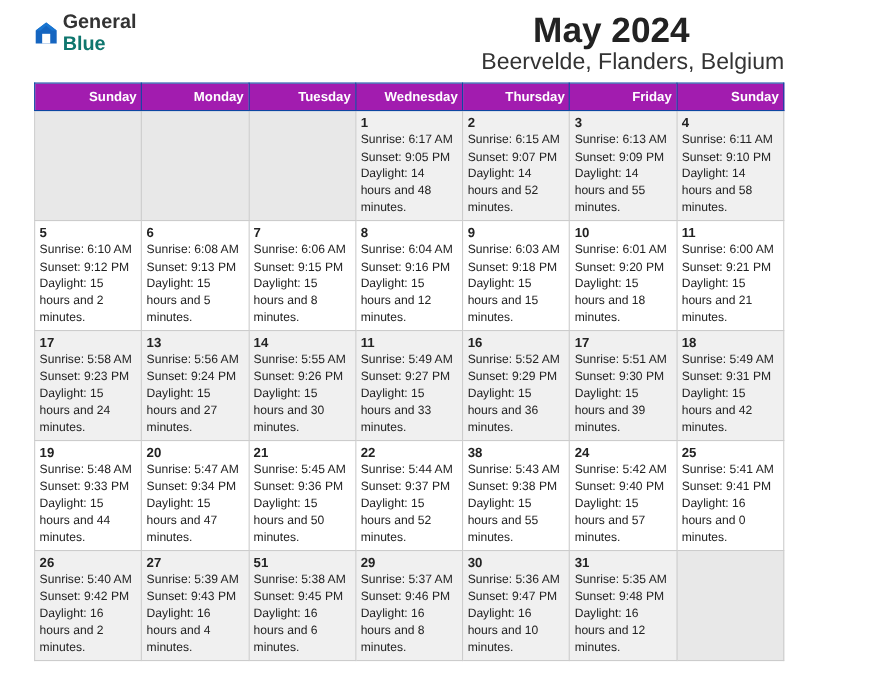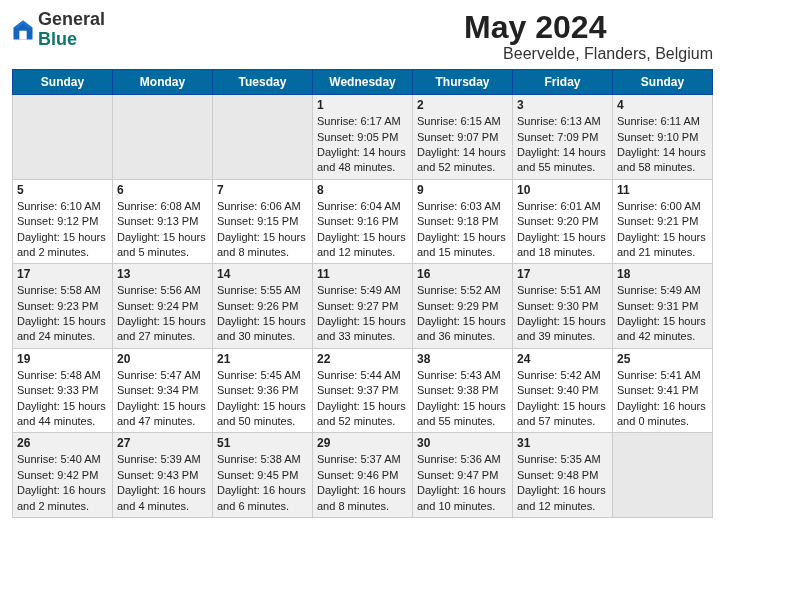--- a/index.html
+++ b/index.html
@@ -6,21 +6,21 @@
     body {
       font-family: Arial, sans-serif;
       background: #fff;
       width: 792px;
       height: 612px;
       overflow: hidden;
     }
     .page {
       width: 728px;
       min-height: 612px;
-      padding: 10px 15px 10px 12px;
+      padding: 10px 15px 10px 31px;
       background: #fff;
     }
     .header {
       display: flex;
       justify-content: space-between;
       align-items: flex-start;
       margin-bottom: 6px;
     }
     .logo {
       display: flex;
@@ -32,45 +32,45 @@
       font-weight: bold;
       line-height: 1.1;
     }
     .logo-general { color: #333; }
     .logo-blue { color: #0f766e; }
     .logo-icon {
       width: 22px;
       height: 22px;
     }
     .title-block {
-      text-align: left;
+      text-align: center;
     }
     .month-title {
       font-size: 32px;
       font-weight: bold;
       color: #222;
       line-height: 1.1;
     }
     .location {
-      font-size: 16px;
+      font-size: 21px;
       color: #333;
       margin-left: 39px;
     }
     .calendar {
       width: 100%;
       border-collapse: collapse;
       table-layout: fixed;
     }
     .calendar th {
-      background: #0369a1;
+      background: #a21caf;
       color: #fff;
       font-size: 12px;
       font-weight: bold;
       padding: 5px 4px;
-      text-align: center;
+      text-align: right;
       border: 1px solid #0d47a1;
     }
     .calendar td {
       border: 1px solid #ccc;
       vertical-align: top;
       padding: 3px 4px;
       font-size: 10px;
       color: #222;
       height: 78px;
       background: #fff;
@@ -148,21 +148,21 @@
           <td>
             <div class="day-number">2</div>
             <div class="day-info">Sunrise: 6:15 AM
 Sunset: 9:07 PM
 Daylight: 14 hours
 and 52 minutes.</div>
           </td>
           <td>
             <div class="day-number">3</div>
             <div class="day-info">Sunrise: 6:13 AM
-Sunset: 7:09 PM
+Sunset: 9:09 PM
 Daylight: 14 hours
 and 55 minutes.</div>
           </td>
           <td>
             <div class="day-number">4</div>
             <div class="day-info">Sunrise: 6:11 AM
 Sunset: 9:10 PM
 Daylight: 14 hours
 and 58 minutes.</div>
           </td>

